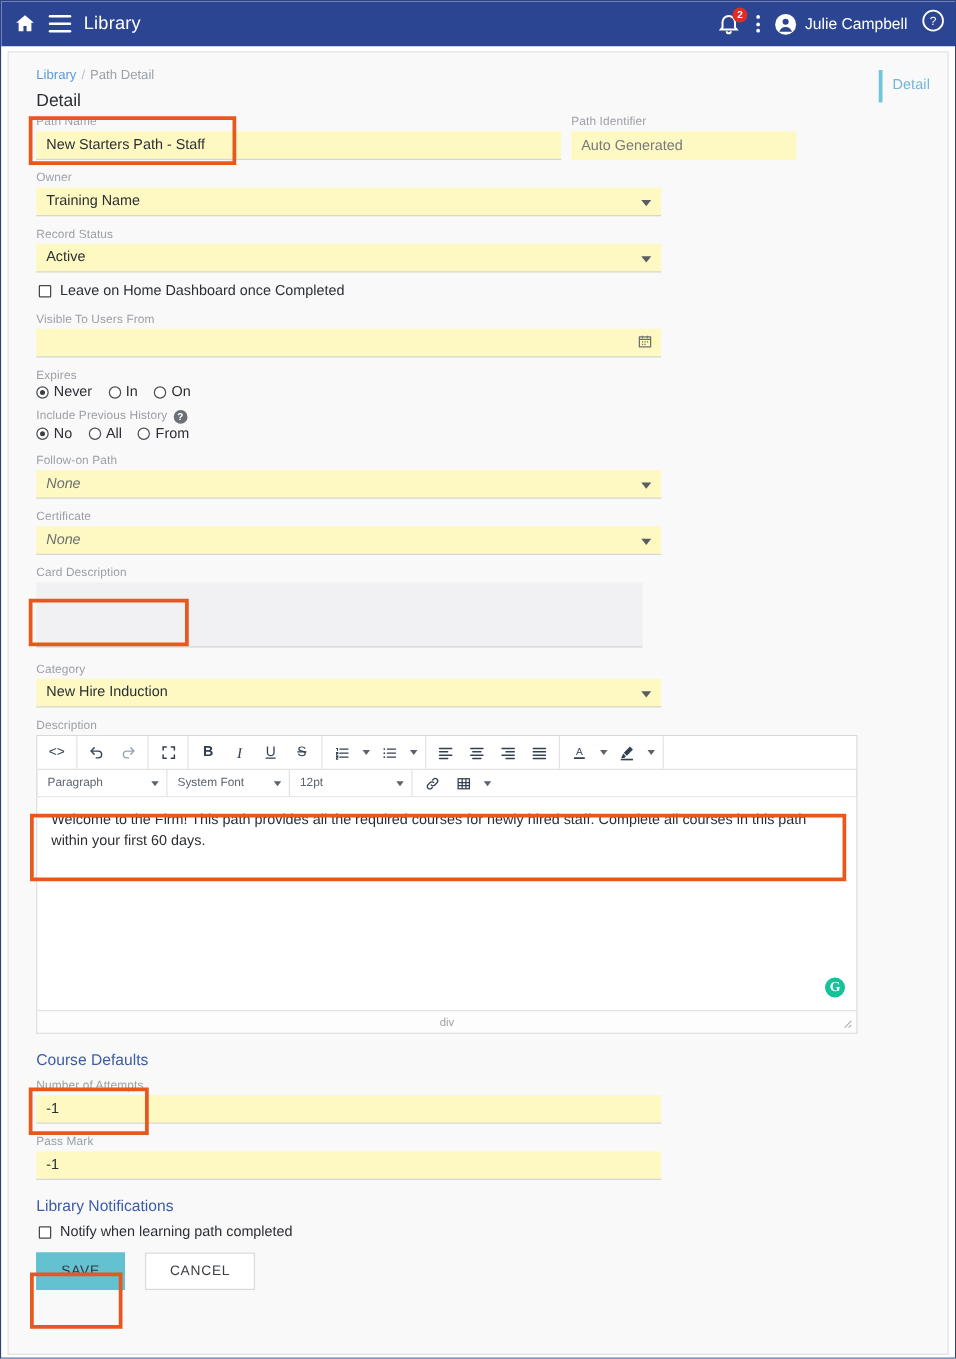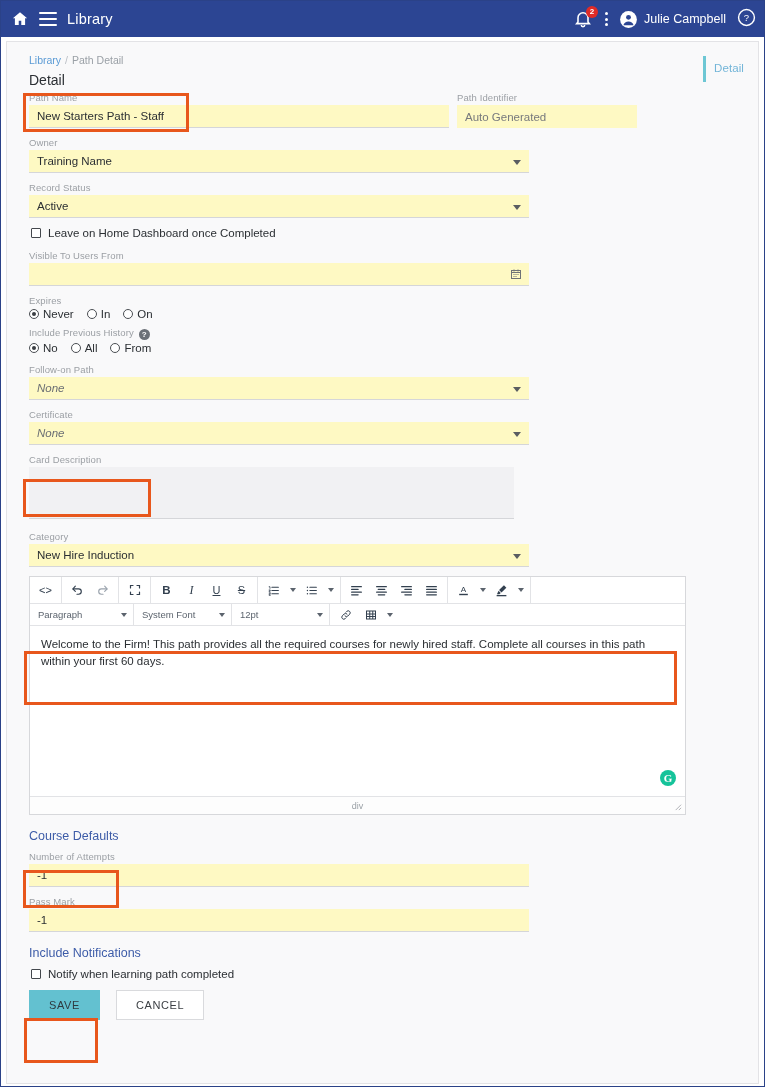--- a/index.html
+++ b/index.html
@@ -472,20 +472,21 @@
 
         <div class="field w-half">
           <span class="lbl">Category</span>
           <div class="select-wrap">
             <div class="ctrl">New Hire Induction</div>
             <span class="caret"></span>
           </div>
         </div>
 
         <div class="field" style="margin-bottom:4px">
+          <span class="lbl">Description</span>
 
           <div class="editor">
 
             <div class="tb-row">
               <div class="tb-group">
                 <span class="tb-btn" style="font-size:11px">&lt;&gt;</span>
               </div>
               <div class="tb-group">
                 <span class="tb-btn">
                   <svg width="13" height="13" viewBox="0 0 24 24" fill="none" stroke="#33404f" stroke-width="2.1" stroke-linecap="round">
@@ -632,21 +633,21 @@
         <div class="field w-half">
           <span class="lbl">Number of Attempts</span>
           <div class="ctrl">-1</div>
         </div>
 
         <div class="field w-half">
           <span class="lbl">Pass Mark</span>
           <div class="ctrl">-1</div>
         </div>
 
-        <div class="sect-head">Include Notifications</div>
+        <div class="sect-head">Library Notifications</div>
 
         <div class="checkrow" style="margin-bottom:4px">
           <span class="cbox"></span>
           <span class="t">Notify when learning path completed</span>
         </div>
 
         <div class="btnrow">
           <button class="btn btn-save">SAVE</button>
           <button class="btn btn-cancel">CANCEL</button>
         </div>

